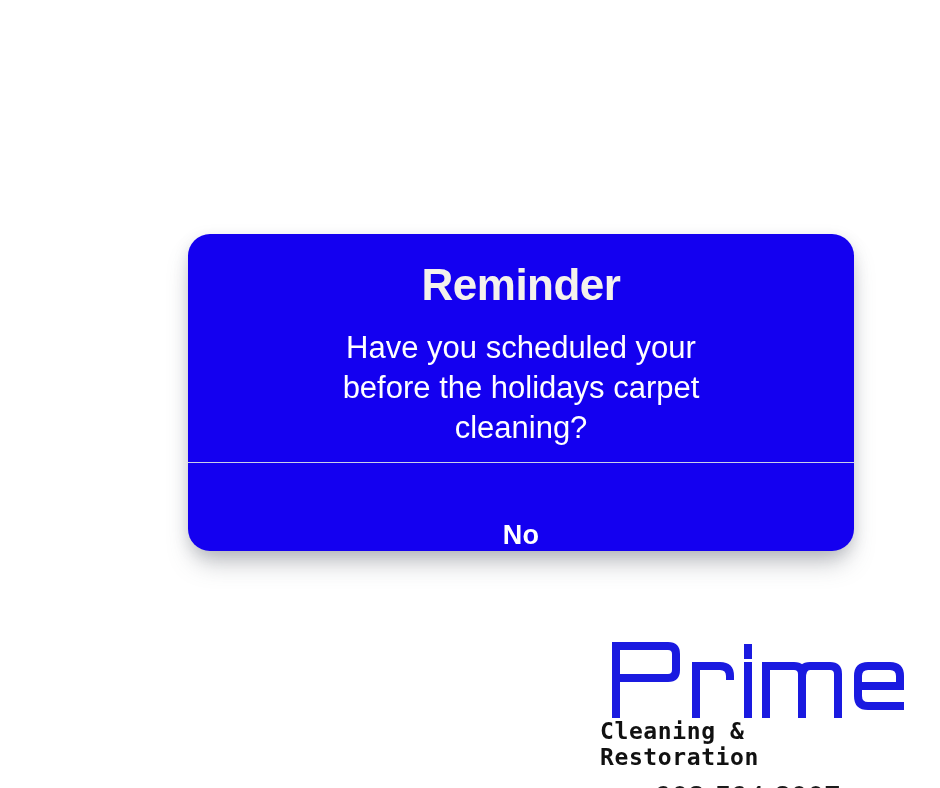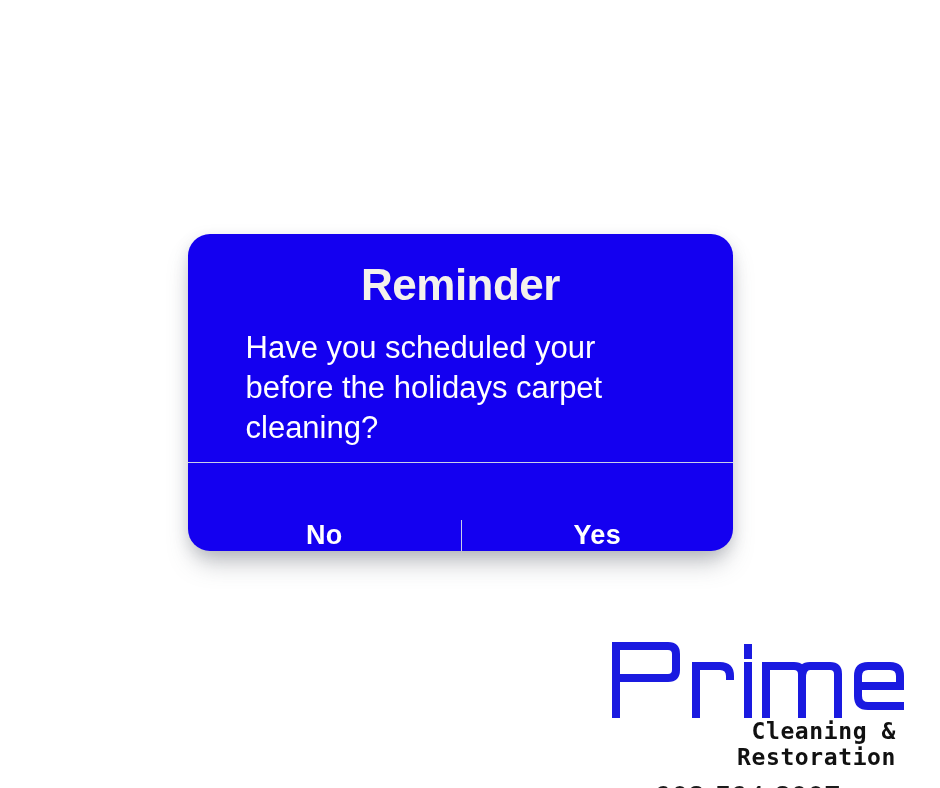--- a/index.html
+++ b/index.html
@@ -18,21 +18,21 @@
   .stage {
     position: absolute;
     inset: 0;
   }
 
   
   .dialog-card {
     position: absolute;
     left: 188px;
     top: 234px;
-    width: 545px;
+    width: 666px;
     height: 317px;
     background: #1400f0;
     border-radius: 22px;
     box-shadow: 0 16px 26px -6px rgba(90, 95, 105, 0.40),
                 0 4px 14px rgba(120, 125, 135, 0.22);
     overflow: hidden;
     display: flex;
     flex-direction: column;
   }
 
@@ -54,20 +54,21 @@
     text-align: center;
     margin: 0;
     padding-top: 4px;
   }
 
   .dialog-message {
     color: #ffffff;
     font-size: 31px;
     font-weight: normal;
     line-height: 40px;
+    text-align: center;
     margin: 0;
     padding-top: 20px;
     max-width: 430px;
   }
 
   .dialog-actions {
     flex: 0 0 89px;
     display: flex;
     border-top: 1px solid #c9cfe8;
     box-sizing: border-box;
@@ -105,21 +106,21 @@
   .brand-logo-svg {
     display: block;
     width: 300px;
     height: 82px;
     margin-left: 8px;
   }
 
   .brand-tagline {
     margin: 0;
     padding: 0;
-    text-align: right;
+    text-align: left;
     color: #111111;
     font-size: 23px;
     font-weight: bold;
     letter-spacing: 0.6px;
     font-family: "DejaVu Sans Mono", monospace;
     line-height: 26px;
     width: 296px;
   }
 
   .brand-phone {
@@ -141,21 +142,20 @@
 
   <div class="dialog-card">
 
     <div class="dialog-body">
       <h1 class="dialog-title">Reminder</h1>
       <p class="dialog-message">Have you scheduled your before the holidays carpet cleaning?</p>
     </div>
 
     <div class="dialog-actions">
       <button class="dialog-button left-button">No</button>
-      <button class="dialog-button right-button">Yes</button>
     </div>
 
   </div>
 
   <div class="brand-block">
 
     <svg class="brand-logo-svg" viewBox="0 0 300 82" aria-label="Prime">
       <g fill="none" stroke="#1a1ae0" stroke-width="8" stroke-linecap="square" stroke-linejoin="miter">
 
         <path d="M8 78 L8 10 L60 10 Q68 10 68 18 L68 34 Q68 42 60 42 L14 42"></path>

